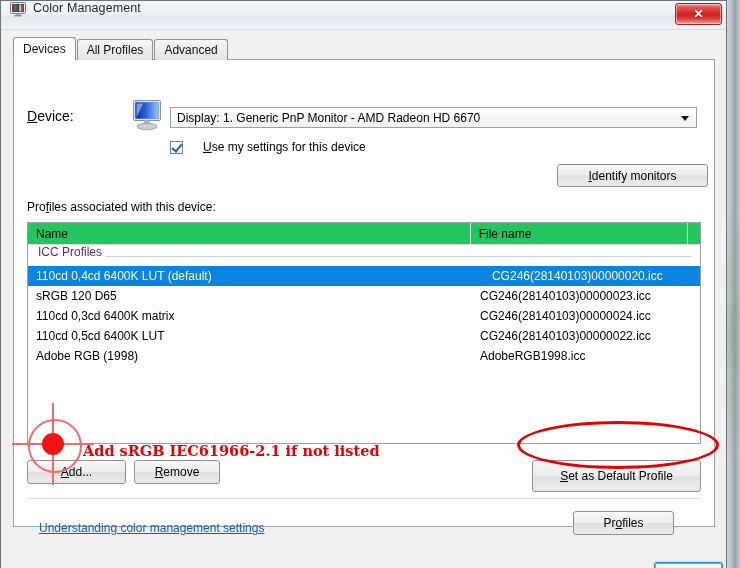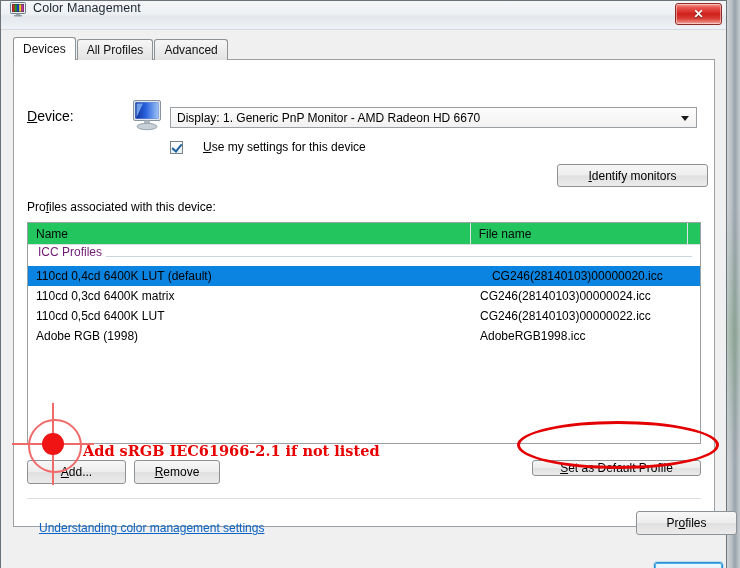--- a/index.html
+++ b/index.html
@@ -216,21 +216,21 @@
   .lv-group {
     height:21px; display:flex; position:relative;
     padding-left:10px; color:#701a75; font-size:12px;
   }
   .lv-group .grp-line {
     position:absolute; left:78px; right:8px; top:11px; height:1px; background:#c8d4de;
   }
   .lv-row {
     height:20px; display:flex; align-items:center; font-size:12px; cursor:pointer;
   }
-  .lv-row.selected { background:#0a84e0; color:#000000;gap:16px; }
+  .lv-row.selected { background:#0a84e0; color:#fef9c3;gap:16px; }
   .lv-cell.n { width:444px; padding-left:8px; box-sizing:border-box; white-space:nowrap; overflow:hidden;}
   .lv-cell.f { width:218px; padding-left:8px; box-sizing:border-box; white-space:nowrap; overflow:hidden;}
 
   
   .annot-text {
     position:absolute; left:82px; top:396px;
     color:#e80000; font-weight:bold; font-size:14.5px;
     font-family:"DejaVu Serif", serif;
     letter-spacing:0px;
     white-space:nowrap;
@@ -239,29 +239,29 @@
 
   
   .btn {
     border:1px solid #8d9296; border-radius:3px;
     background: linear-gradient(to bottom,#f7f7f7 0%,#ededed 48%,#e0e0e0 52%,#ebebeb 100%);
     display:flex;align-items:center;justify-content:center;font-size:12px;
     box-sizing:border-box; cursor:pointer; color:#000;
   }
   .add-btn { position:absolute; left:26px; top:430px; width:99px; height:24px; }
   .remove-btn { position:absolute; left:133px; top:430px; width:86px; height:24px; }
-  .setdefault-btn { position:absolute; left:531px; top:430px; width:169px; height:16px; }
+  .setdefault-btn { position:absolute; left:531px; top:430px; width:169px; height:32px; }
   .divider {
     position:absolute; left:26px; top:468px; width:674px; height:1px; background:#dcdcdc;
   }
   .link {
     position:absolute; left:38px; top:491px;
     color:#0b63c5; font-size:12px; text-decoration:underline; cursor:pointer;
   }
-  .profiles-btn { position:absolute; left:635px; top:481px; width:101px; height:24px; }
+  .profiles-btn { position:absolute; left:572px; top:481px; width:101px; height:24px; }
 
   
   .close-btn {
     position:absolute; left:653px; top:532px; width:69px; height:24px;
     border-radius:3px;
     border:1px solid #2f8bd0;
     background: linear-gradient(to bottom,#eef9ff 0%,#dff1fd 48%,#c9e8fb 52%,#e8f7ff 100%);
     box-shadow: 0 0 0 1px #49b4ec inset, 0 0 2px #5bb9ee;
     display:flex;align-items:center;justify-content:center;font-size:12px;
     box-sizing:border-box; cursor:pointer;
@@ -397,20 +397,24 @@
       <div class="lv-group">
         <span>ICC Profiles</span>
         <span class="grp-line"></span>
       </div>
 
       <div class="lv-row selected">
         <span class="lv-cell n">110cd 0,4cd 6400K LUT (default)</span>
         <span class="lv-cell f">CG246(28140103)00000020.icc</span>
       </div>
       <div class="lv-row">
+        <span class="lv-cell n">sRGB 120 D65</span>
+        <span class="lv-cell f">CG246(28140103)00000023.icc</span>
+      </div>
+      <div class="lv-row">
         <span class="lv-cell n">110cd 0,3cd  6400K matrix</span>
         <span class="lv-cell f">CG246(28140103)00000024.icc</span>
       </div>
       <div class="lv-row">
         <span class="lv-cell n">110cd 0,5cd  6400K LUT</span>
         <span class="lv-cell f">CG246(28140103)00000022.icc</span>
       </div>
       <div class="lv-row">
         <span class="lv-cell n">Adobe RGB (1998)</span>
         <span class="lv-cell f">AdobeRGB1998.icc</span>

